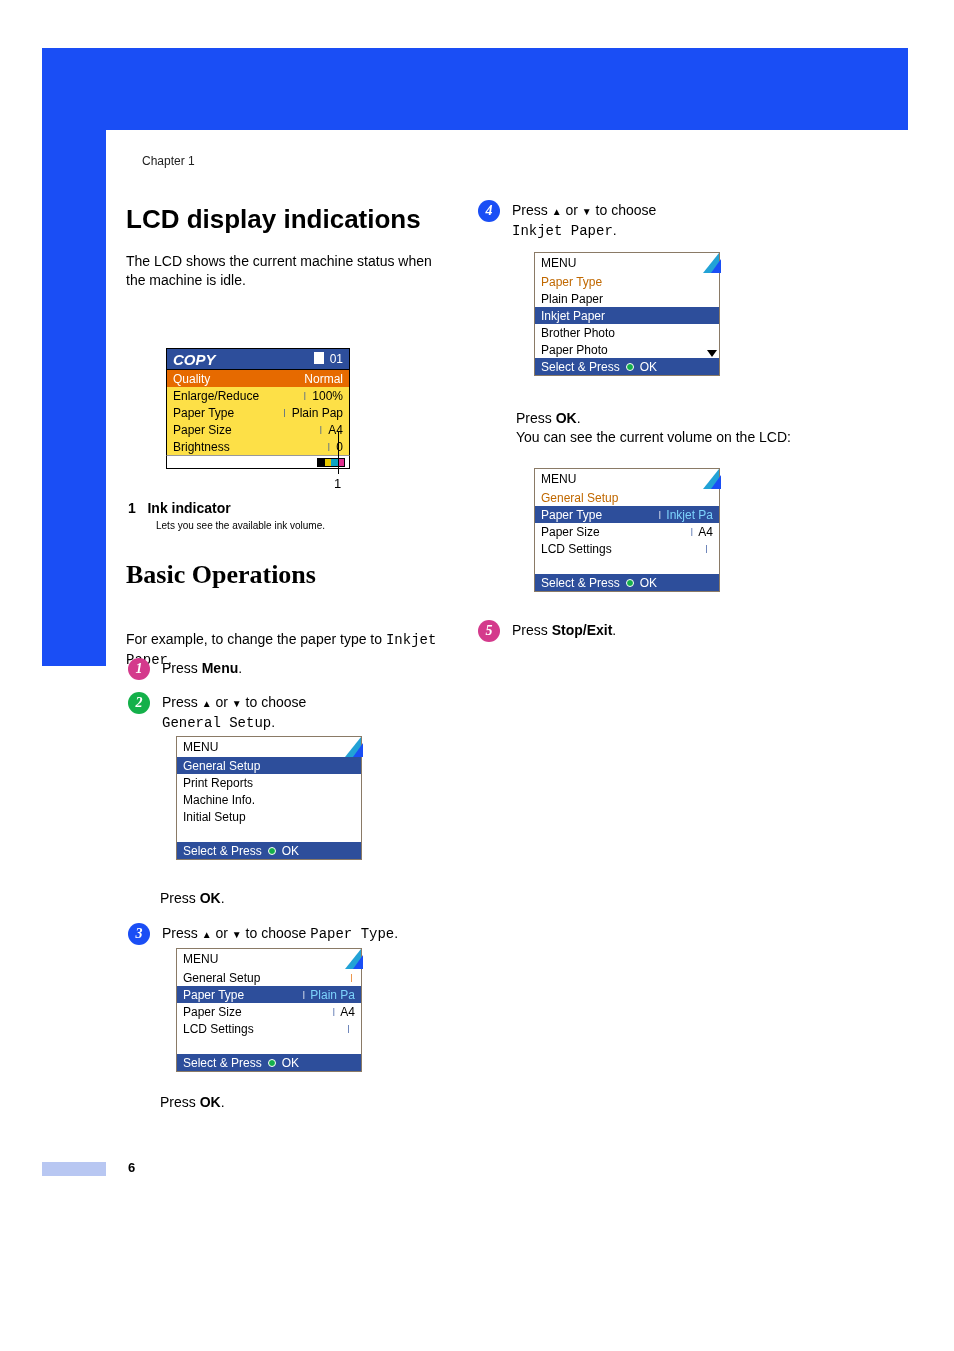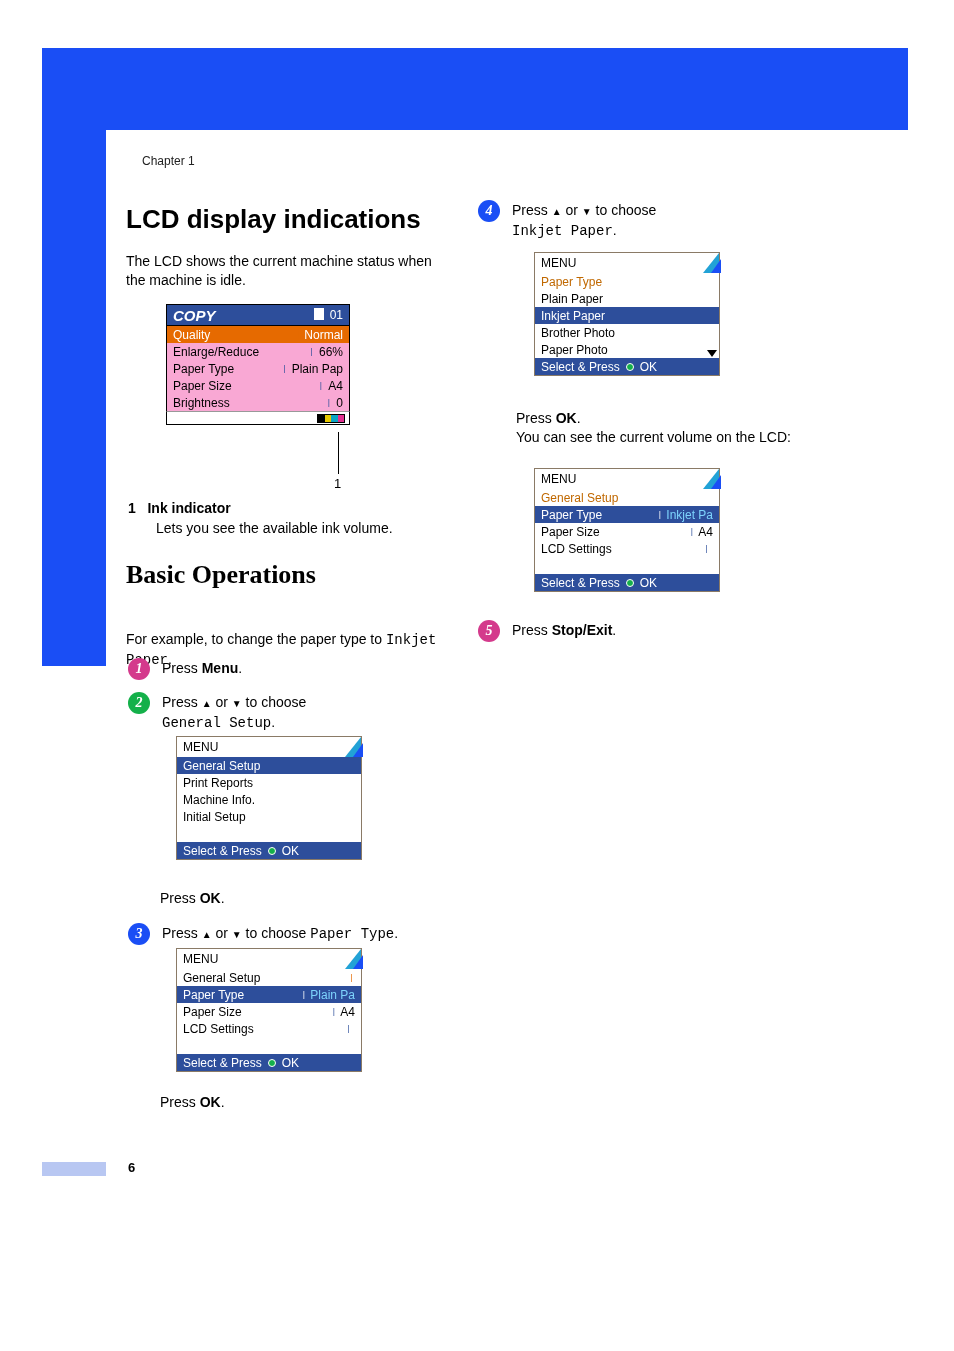--- a/index.html
+++ b/index.html
@@ -8,36 +8,36 @@
   .left-blue { position: absolute; left: 42px; top: 48px; width: 64px; height: 618px; background: #1a4ef5; }
   .chapter { position: absolute; left: 142px; top: 154px; font-size: 12px; color: #222; }
   .h-lcd { position: absolute; left: 126px; top: 204px; font-size: 26px; font-weight: bold; font-family: Arial; }
   .h-basic { position: absolute; left: 126px; top: 560px; font-size: 26px; font-weight: bold; font-family: Liberation Serif, serif; }
   .para1 { position: absolute; left: 126px; top: 252px; width: 320px; font-size: 14px; line-height: 1.35; }
   .para2 { position: absolute; left: 126px; top: 604px; width: 320px; font-size: 14px; line-height: 1.35; margin-top: 26px; }
   .mono { font-family: "Courier New", monospace; font-size: 14px; }
 
   
   .copy-lcd { position: absolute; left: 166px; top: 304px; width: 184px; }
-  .copy-top { background: #2d4e9b; color: #fff; border: 1px solid #000; height: 22px; display:flex; align-items:center; justify-content:space-between; padding: 0 6px; font: italic bold 15px Arial; }
+  .copy-top { background: #2d4e9b; color: #fff; border: 1px solid #000; height: 22px; display:flex; align-items:center; justify-content:space-between; padding: 0 6px; font: italic bold 15px Arial; margin-top: 44px; }
   .copy-top .page { font: normal 12px Arial; display:flex; align-items:flex-start; gap:4px;}
   .copy-hdr { background: #e66a00; color: #fff; border-left:1px solid #000; border-right:1px solid #000; height:17px; display:flex; align-items:center; font-size:12px; padding:0 6px; justify-content:space-between;}
-  .copy-row { background: #f9a8d4; border-left:1px solid #000; border-right:1px solid #000; height:17px; display:flex; align-items:center; font-size:12px; padding:0 6px; justify-content:space-between;}
+  .copy-row { background: #fde047; border-left:1px solid #000; border-right:1px solid #000; height:17px; display:flex; align-items:center; font-size:12px; padding:0 6px; justify-content:space-between;}
   .copy-row .v { display:flex; gap:4px; align-items:center;}
   .copy-row .v .b { color:#2d4e9b; font-size:8px;}
   .copy-foot { height:14px; border:1px solid #000; border-top:1px solid #999; background:#fff; position:relative;}
   .inkbar { position:absolute; right:4px; top:2px; width:28px; height:9px; border:1px solid #000; display:flex;}
   .inkbar div { flex:1; }
   .inkbar .c{background:#0aa4c4;} .inkbar .m{background:#e03090;} .inkbar .y{background:#e6c800;} .inkbar .k{background:#000;}
   .callout-line { position:absolute; left:338px; top:432px; width:1px; height:42px; background:#000;}
   .callout-1 { position:absolute; left:334px; top:476px; font-size:13px;}
 
   .note-head { position:absolute; left:128px; top:500px; font-size:14px;}
   .note-head b{font-weight:bold;}
-  .note-body { position:absolute; left:156px; top:520px; font-size:14px;}
+  .note-body { position:absolute; left:156px; top:520px; font-size:10px;}
 
   
   .num { width:22px; height:22px; border-radius:50%; display:inline-flex; align-items:center; justify-content:center; color:#fff; font: italic bold 14px Georgia; }
   .n1{background:#d43a8c;} .n2{background:#14b04a;} .n3{background:#1a4ef5;} .n4{background:#1a4ef5;} .n5{background:#d43a8c;}
   .step { position:absolute; display:flex; gap:12px; align-items:flex-start; font-size:14px; }
   .step .body { line-height:1.45; }
 
   .s1 { left:128px; top:658px; }
   .s2 { left:128px; top:692px; width:340px;}
   .s3 { left:128px; top:923px; width:340px;}
@@ -103,21 +103,21 @@
     <span>Quality</span>
     <span class="value-cell">
         <span class="bar-v">❘</span>
         <span>Normal</span>
       </span>
   </div>
   <div class="copy-row">
       <span>Enlarge/Reduce</span>
       <span class="v">
         <span class="b">❘</span>
-        <span>66%</span>
+        <span>100%</span>
       </span>
     </div>
   <div class="copy-row">
       <span>Paper Type</span>
       <span class="v">
         <span class="b">❘</span>
         <span>Plain Pap</span>
       </span>
     </div>
   <div class="copy-row">

